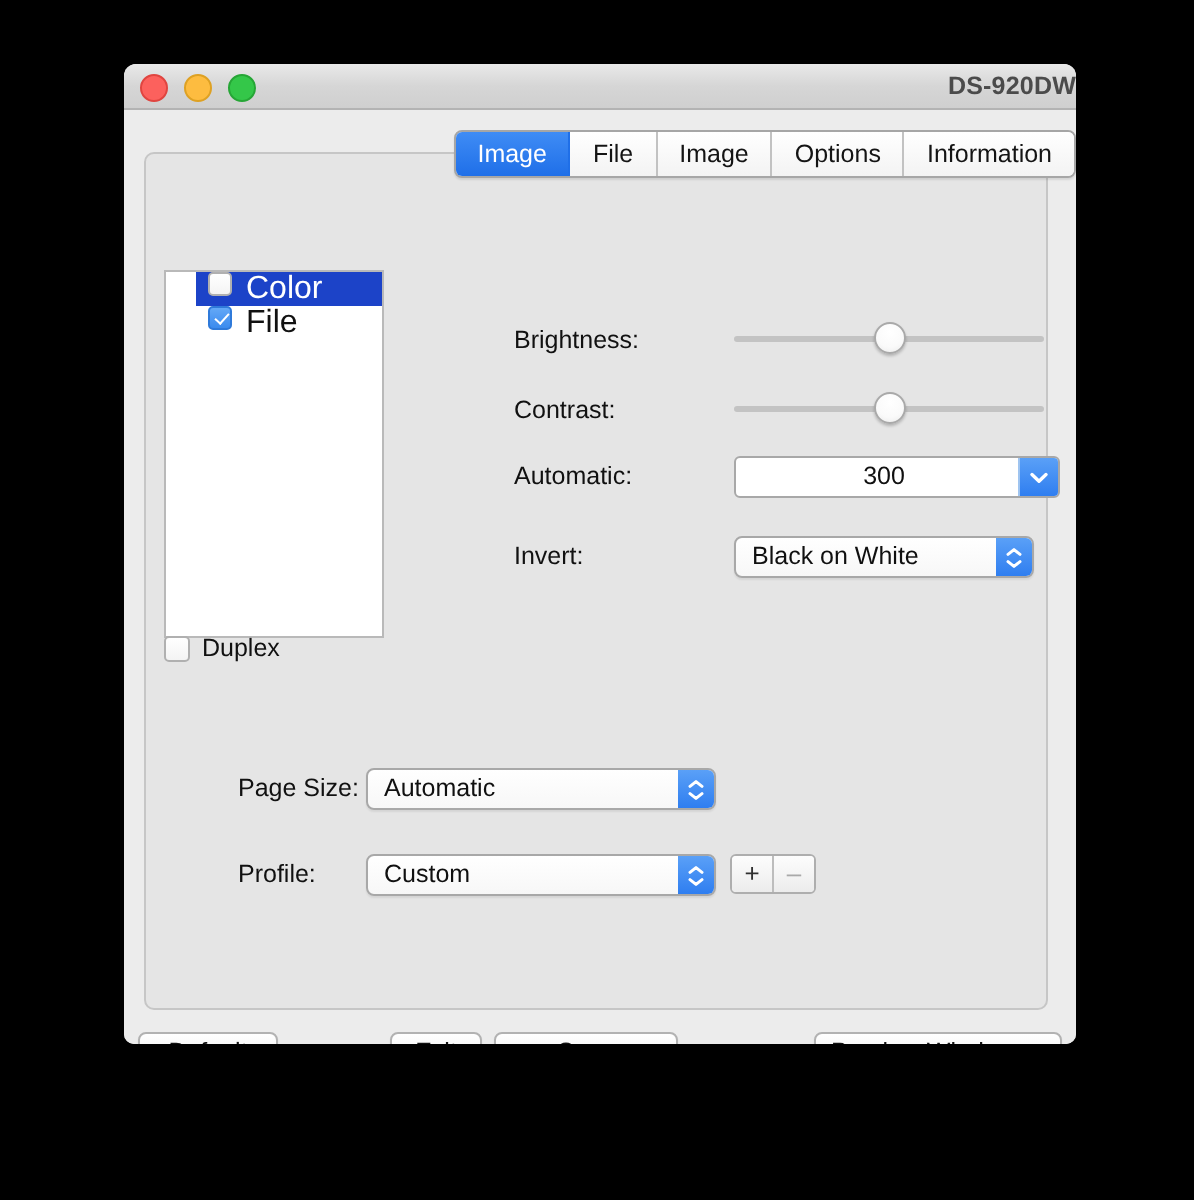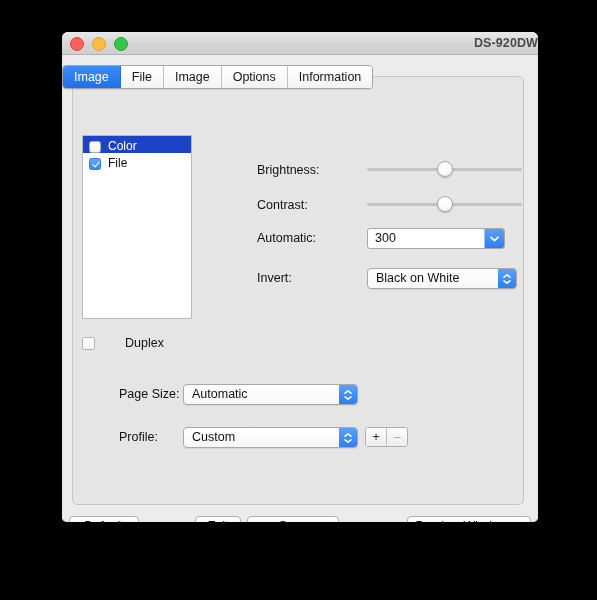--- a/index.html
+++ b/index.html
@@ -67,21 +67,21 @@
   }
 
   
   .tabbar {
     position: absolute;
     left: 0;
     top: 10px;
     width: 100%;
     height: 36px;
     display: flex;
-    justify-content: flex-start;
+    justify-content: flex-end;
     z-index: 5;
   }
   .tabs {
     display: flex;
     border: 1px solid #a6a6a6;
     border-radius: 4px;
     overflow: hidden;
     background: #fdfdfd;
     box-shadow: 0 1px 1px rgba(0,0,0,0.10);
     height: 22px;
@@ -123,26 +123,27 @@
     top: 58px;
     width: 110px;
     height: 184px;
     background: #ffffff;
     border: 1px solid #b9b9b9;
     box-sizing: border-box;
     overflow: hidden;
   }
   .list-row {
     display: flex;
-    align-items: flex-end;
+    align-items: flex-start;
     height: 17px;
     padding-left: 6px;
-    font-size: 12px;
+    font-size: 16px;
     color: #111111;
     cursor: default;
+    margin-left: 15px;
   }
   .list-row.selected {
     background: #1c43c8;
     color: #ffffff;
   }
   .cbox {
     width: 12px;
     height: 12px;
     border: 1px solid #b0b0b0;
     border-radius: 2.5px;
@@ -350,21 +351,21 @@
         <div class="knob" style="left:50%;"></div>
       </div>
 
       <div class="flabel" style="left:184px; top:121px;">Contrast:</div>
       <div class="slider" style="left:294px; top:118px; width:155px;">
         <div class="track"></div>
         <div class="knob" style="left:50%;"></div>
       </div>
 
       <div class="flabel" style="left:184px; top:154px;">Automatic:</div>
-      <div class="combo" style="left:294px; top:151px; width:138px;">
+      <div class="combo" style="left:294px; top:151px; width:163px;text-align:center;">
         <div class="ctext">300</div>
         <div class="cbtn">
           <svg width="9" height="6" viewBox="0 0 9 6">
             <path d="M1 1.3 L4.5 4.6 L8 1.3" fill="none" stroke="#ffffff" stroke-width="1.7" stroke-linecap="round" stroke-linejoin="round"></path>
           </svg>
         </div>
       </div>
 
       <div class="flabel" style="left:184px; top:194px;">Invert:</div>
       <div class="popup" style="left:294px; top:191px; width:150px;">
@@ -372,21 +373,21 @@
         <div class="pbtn">
           <svg width="8" height="4" viewBox="0 0 8 4">
             <path d="M1 3.2 L4 0.8 L7 3.2" fill="none" stroke="#ffffff" stroke-width="1.5" stroke-linecap="round" stroke-linejoin="round"></path>
           </svg>
           <svg width="8" height="4" viewBox="0 0 8 4">
             <path d="M1 0.8 L4 3.2 L7 0.8" fill="none" stroke="#ffffff" stroke-width="1.5" stroke-linecap="round" stroke-linejoin="round"></path>
           </svg>
         </div>
       </div>
 
-      <div class="duplex-row" style="left:9px; top:259px;gap:24px;">
+      <div class="duplex-row" style="left:9px; top:240px;">
         <span class="cbox"></span>
         <span>Duplex</span>
       </div>
 
       <div class="flabel" style="left:46px; top:310px;">Page Size:</div>
       <div class="popup" style="left:110px; top:307px; width:175px;">
         <div class="ptext">Automatic</div>
         <div class="pbtn">
           <svg width="8" height="4" viewBox="0 0 8 4">
             <path d="M1 3.2 L4 0.8 L7 3.2" fill="none" stroke="#ffffff" stroke-width="1.5" stroke-linecap="round" stroke-linejoin="round"></path>

